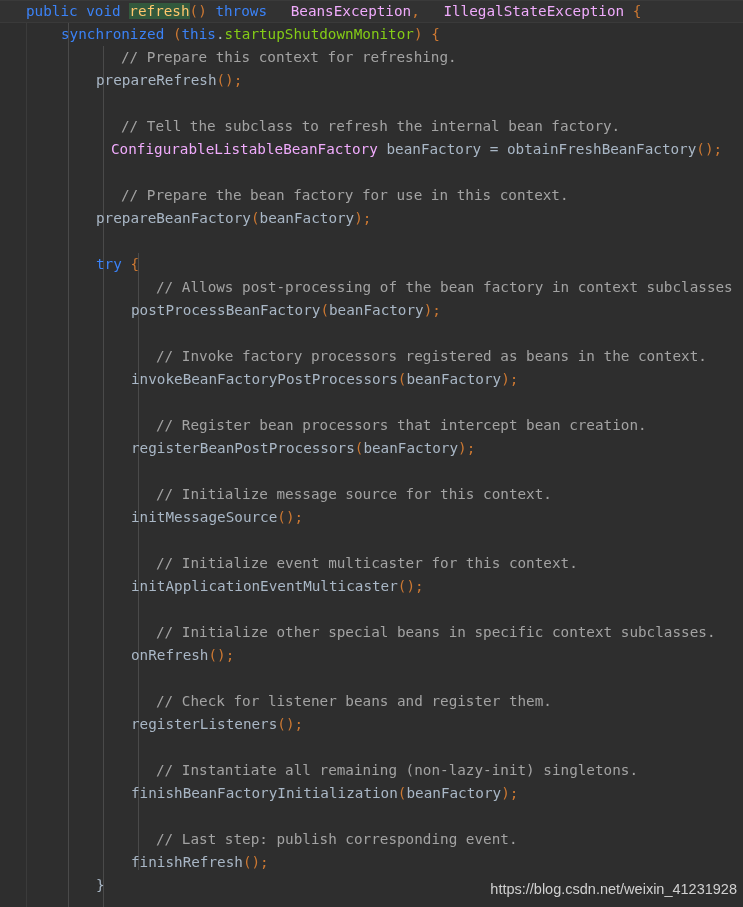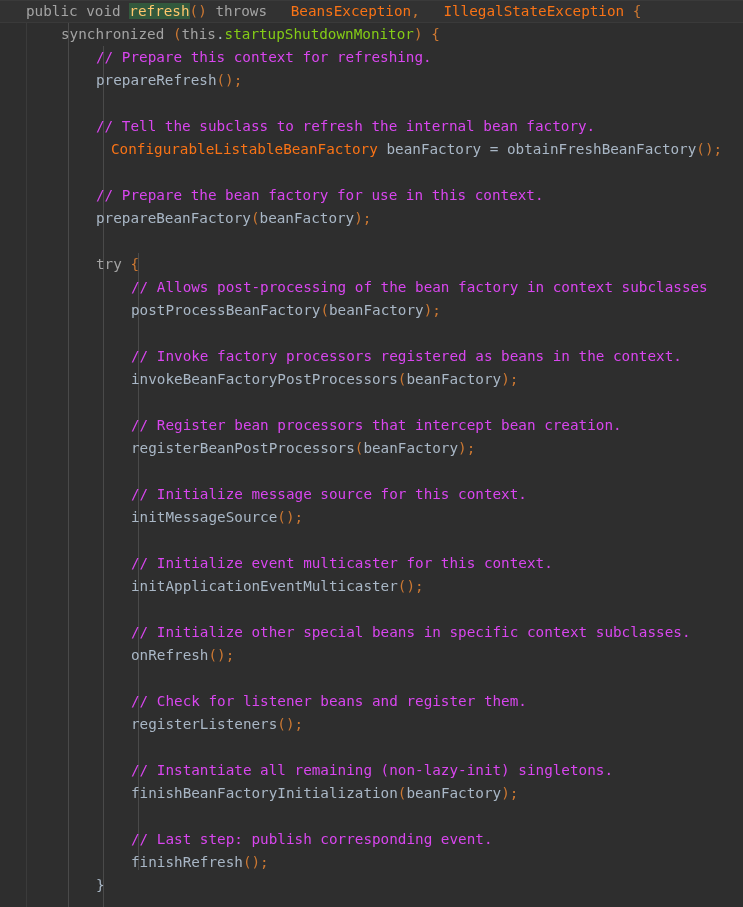--- a/index.html
+++ b/index.html
@@ -59,27 +59,27 @@
     white-space: pre;
     z-index: 2;
   }
   .line {
     height: 23px;
     padding-left: 26px;
     white-space: pre;
   }
 
   
-  .kw   { color: #a3a3a3; }              
-  .cls  { color: #f97316; padding-left: 15px; }
+  .kw   { color: #3b82f6; }              
+  .cls  { color: #f0abfc; padding-left: 15px; }
   .id   { color: #a9b7c6; }              
   .fld  { color: #84cc16; }              
   .punc { color: #cc7832; }              
   .brc  { color: #a9b7c6; }              
-  .cmt  { color: #d946ef; }              
+  .cmt  { color: #a3a3a3; margin-left: 25px; }              
   .sel  {                                 
     background: #32593d;
     color: #ffc66d;
   }             
 
   #watermark {
     position: absolute;
     right: 6px;
     bottom: 10px;
     font-family: "Liberation Sans", sans-serif;
@@ -97,13 +97,14 @@
 
   <div id="current-line"></div>
 
   <div class="guide g0"></div>
   <div class="guide g1"></div>
   <div class="guide g2"></div>
   <div class="guide g3"></div>
 
   <div id="code"><div class="line" style="padding-left: 26px;"><span class="kw">public</span><span class="id"> </span><span class="kw">void</span><span class="id"> </span><span class="sel">refresh</span><span class="punc">()</span><span class="id"> </span><span class="kw">throws</span><span class="id"> </span><span class="cls">BeansException</span><span class="punc">,</span><span class="id"> </span><span class="cls">IllegalStateException</span><span class="id"> </span><span class="punc">{</span></div><div class="line" style="padding-left: 61px;"><span class="kw">synchronized</span><span class="id"> </span><span class="punc">(</span><span class="kw">this</span><span class="id">.</span><span class="fld">startupShutdownMonitor</span><span class="punc">)</span><span class="id"> </span><span class="punc">{</span></div><div class="line" style="padding-left: 96px;"><span class="cmt">// Prepare this context for refreshing.</span></div><div class="line" style="padding-left: 96px;"><span class="id">prepareRefresh</span><span class="punc">();</span></div><div class="line" style="padding-left: 96px;">&nbsp;</div><div class="line" style="padding-left: 96px;"><span class="cmt">// Tell the subclass to refresh the internal bean factory.</span></div><div class="line" style="padding-left: 96px;"><span class="cls">ConfigurableListableBeanFactory</span><span class="id"> beanFactory </span><span class="id">=</span><span class="id"> obtainFreshBeanFactory</span><span class="punc">();</span></div><div class="line" style="padding-left: 96px;">&nbsp;</div><div class="line" style="padding-left: 96px;"><span class="cmt">// Prepare the bean factory for use in this context.</span></div><div class="line" style="padding-left: 96px;"><span class="id">prepareBeanFactory</span><span class="punc">(</span><span class="id">beanFactory</span><span class="punc">);</span></div><div class="line" style="padding-left: 96px;">&nbsp;</div><div class="line" style="padding-left: 96px;"><span class="kw">try</span><span class="id"> </span><span class="punc">{</span></div><div class="line" style="padding-left: 131px;"><span class="cmt">// Allows post-processing of the bean factory in context subclasses</span></div><div class="line" style="padding-left: 131px;"><span class="id">postProcessBeanFactory</span><span class="punc">(</span><span class="id">beanFactory</span><span class="punc">);</span></div><div class="line" style="padding-left: 131px;">&nbsp;</div><div class="line" style="padding-left: 131px;"><span class="cmt">// Invoke factory processors registered as beans in the context.</span></div><div class="line" style="padding-left: 131px;"><span class="id">invokeBeanFactoryPostProcessors</span><span class="punc">(</span><span class="id">beanFactory</span><span class="punc">);</span></div><div class="line" style="padding-left: 131px;">&nbsp;</div><div class="line" style="padding-left: 131px;"><span class="cmt">// Register bean processors that intercept bean creation.</span></div><div class="line" style="padding-left: 131px;"><span class="id">registerBeanPostProcessors</span><span class="punc">(</span><span class="id">beanFactory</span><span class="punc">);</span></div><div class="line" style="padding-left: 131px;">&nbsp;</div><div class="line" style="padding-left: 131px;"><span class="cmt">// Initialize message source for this context.</span></div><div class="line" style="padding-left: 131px;"><span class="id">initMessageSource</span><span class="punc">();</span></div><div class="line" style="padding-left: 131px;">&nbsp;</div><div class="line" style="padding-left: 131px;"><span class="cmt">// Initialize event multicaster for this context.</span></div><div class="line" style="padding-left: 131px;"><span class="id">initApplicationEventMulticaster</span><span class="punc">();</span></div><div class="line" style="padding-left: 131px;">&nbsp;</div><div class="line" style="padding-left: 131px;"><span class="cmt">// Initialize other special beans in specific context subclasses.</span></div><div class="line" style="padding-left: 131px;"><span class="id">onRefresh</span><span class="punc">();</span></div><div class="line" style="padding-left: 131px;">&nbsp;</div><div class="line" style="padding-left: 131px;"><span class="cmt">// Check for listener beans and register them.</span></div><div class="line" style="padding-left: 131px;"><span class="id">registerListeners</span><span class="punc">();</span></div><div class="line" style="padding-left: 131px;">&nbsp;</div><div class="line" style="padding-left: 131px;"><span class="cmt">// Instantiate all remaining (non-lazy-init) singletons.</span></div><div class="line" style="padding-left: 131px;"><span class="id">finishBeanFactoryInitialization</span><span class="punc">(</span><span class="id">beanFactory</span><span class="punc">);</span></div><div class="line" style="padding-left: 131px;">&nbsp;</div><div class="line" style="padding-left: 131px;"><span class="cmt">// Last step: publish corresponding event.</span></div><div class="line" style="padding-left: 131px;"><span class="id">finishRefresh</span><span class="punc">();</span></div><div class="line" style="padding-left: 96px;"><span class="brc">}</span></div></div>
 
+  <div id="watermark">https://blog.csdn.net/weixin_41231928</div>
 </div>
 
 </body></html>

